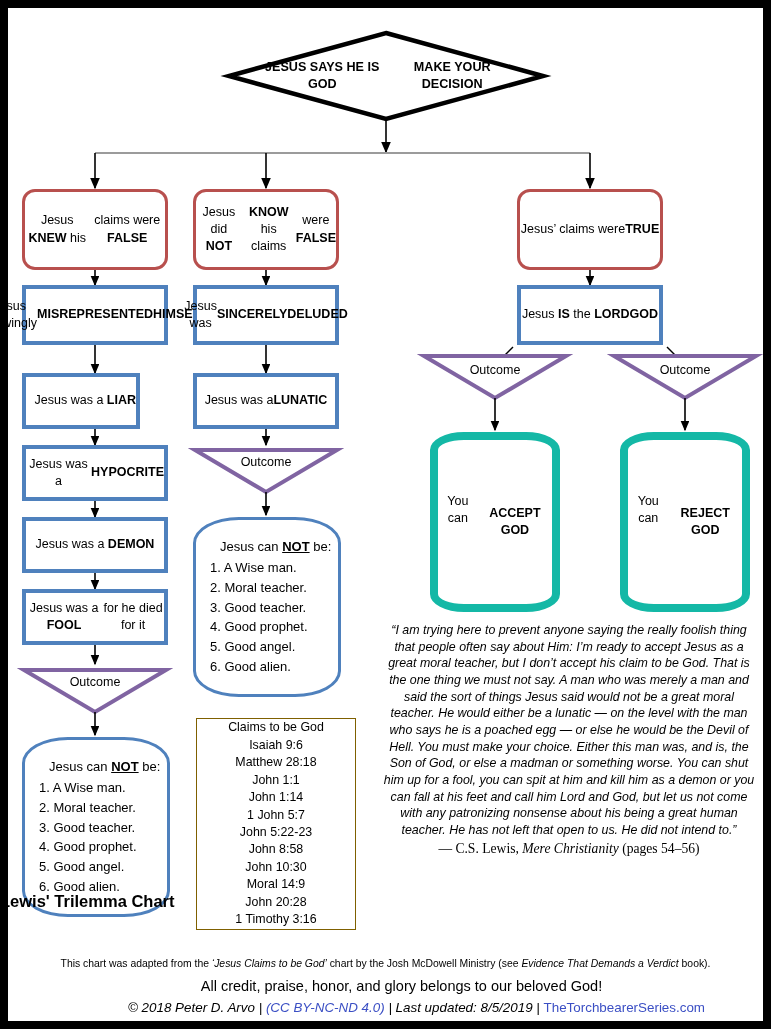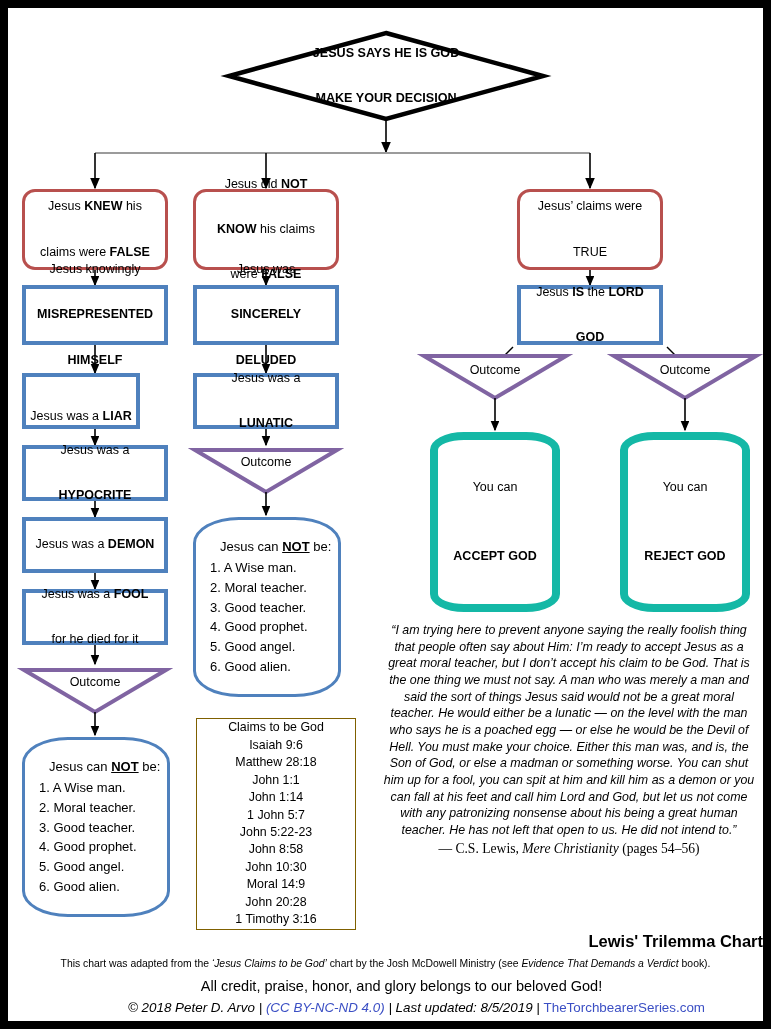--- a/index.html
+++ b/index.html
@@ -5,22 +5,22 @@
   html,body{margin:0;padding:0;background:#fff;}
   body{width:771px;height:1029px;position:relative;overflow:hidden;
        font-family:"Liberation Sans","DejaVu Sans",sans-serif;color:#000;}
 
   #frame{position:absolute;left:0;top:0;width:771px;height:1029px;
          border:8px solid #000;box-sizing:border-box;background:#fff;}
 
   #canvas{position:absolute;left:0;top:0;width:771px;height:1029px;}
 
   .node{position:absolute;box-sizing:border-box;display:flex;
-        flex-direction:column;align-items:center;justify-content:center;
-        text-align:center;background:#fff;line-height:1.38;gap:28px;}
+        flex-direction:row;align-items:center;justify-content:center;
+        text-align:center;background:#fff;line-height:1.38;}
 
   
   .red-box{border:3px solid #B8504E;border-radius:13px;font-size:12.5px;}
   .blue-box{border:4px solid #4F81BD;font-size:12.5px;}
   .blue-round{border:3px solid #4F81BD;border-radius:46px/26px;font-size:13px;}
   .barrel{border:8px solid #14b8a6;border-radius:34px/18px;font-size:12.5px;}
   .plain-box{border:1.5px solid #7F6000;font-size:12.5px;}
 
   .node b{font-weight:bold;}
   .node .u{font-weight:bold;text-decoration:underline;}
@@ -36,21 +36,21 @@
 
   
   #quote{position:absolute;left:382px;top:622px;width:374px;
          font-family:"Liberation Sans","DejaVu Sans",sans-serif;
          font-style:italic;font-size:12.4px;line-height:1.345;
          text-align:center;color:#000;}
   #quote-attr{display:block;font-style:normal;font-family:"Liberation Serif","DejaVu Serif",serif;
               font-size:13.6px;margin-top:1px;}
   #quote-attr .bk{font-style:italic;}
 
-  #title{position:absolute;left:0;top:932px;width:763px;text-align:right;
+  #title{position:absolute;left:0;top:892px;width:763px;text-align:left;
          font-size:16.5px;font-weight:bold;}
   #adapt{position:absolute;left:0;top:958px;width:771px;text-align:center;
          font-size:10.4px;}
   #adapt i{}
   #credit{position:absolute;left:0;top:978px;width:771px;text-align:center;
           font-size:14.5px;padding-left:16px;}
   #copy{position:absolute;left:0;top:1000px;width:743px;text-align:center;
         font-size:13.4px;font-style:italic;padding-left:45px;}
   #copy .lnk{color:#3B4FC4;}
   #copy .site{color:#3B4FC4;font-style:normal;}
@@ -119,21 +119,21 @@
 </div>
 
 <div class="node red-box" style="left:193px;top:189px;width:146px;height:81px;">
   <span><span>Jesus did </span><b>NOT</b></span>
   <span><b>KNOW</b><span> his claims</span></span>
   <span><span>were </span><b>FALSE</b></span>
 </div>
 
 <div class="node red-box" style="left:517px;top:189px;width:146px;height:81px;">
   <span>Jesus’ claims were</span>
-  <span style="font-weight:normal">TRUE</span>
+  <span style="font-weight:bold">TRUE</span>
 </div>
 
 <div class="node blue-box" style="left:22px;top:285px;width:146px;height:60px;">
   <span>Jesus knowingly</span>
   <span style="font-weight:bold">MISREPRESENTED</span>
   <span style="font-weight:bold">HIMSELF</span>
 </div>
 
 <div class="node blue-box" style="left:22px;top:373px;width:118px;height:56px;justify-content:flex-end;">
   <span><span>Jesus was a </span><b>LIAR</b></span>

